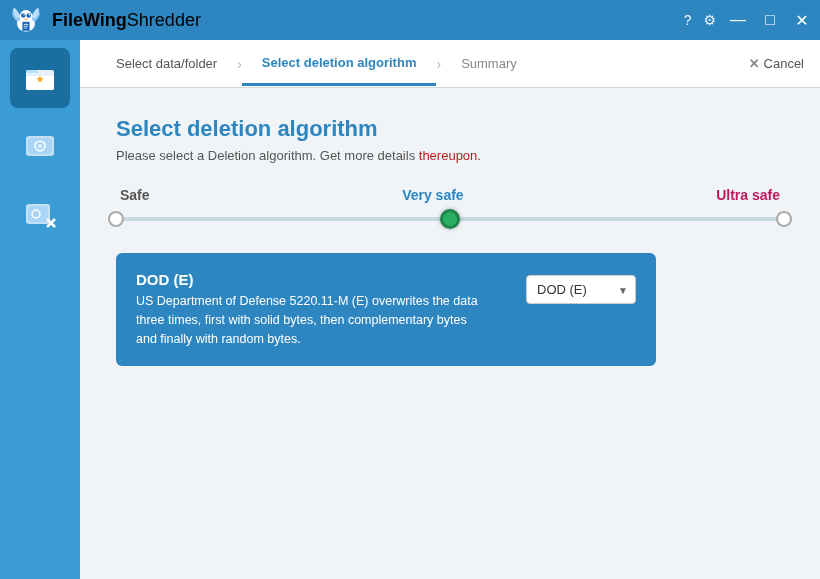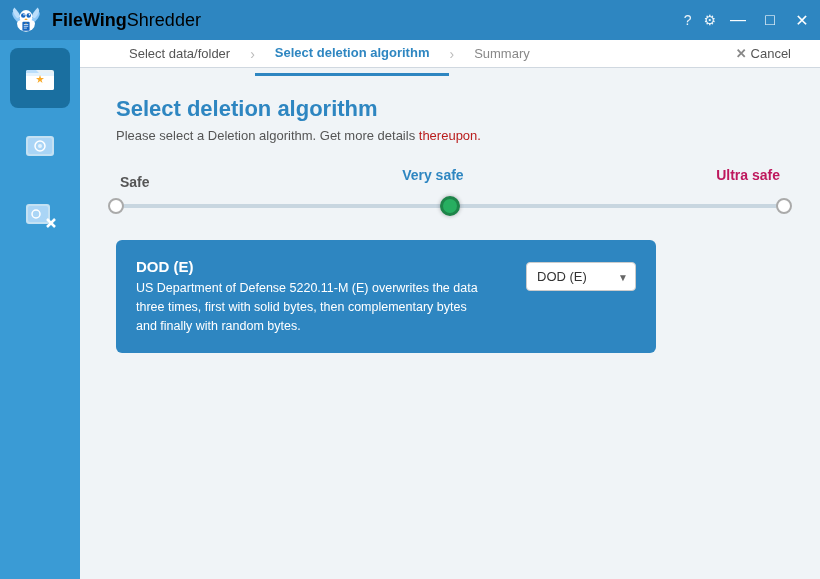--- a/index.html
+++ b/index.html
@@ -99,22 +99,22 @@
       display: flex;
       flex-direction: column;
     }
 
     
     .step-bar {
       background: white;
       border-bottom: 1px solid #d0d8e0;
       display: flex;
       align-items: center;
-      height: 28px;
-      padding: 0 29px;
+      height: 48px;
+      padding: 0 16px;
     }
     .step-item {
       padding: 0 20px;
       height: 44px;
       display: flex;
       align-items: center;
       font-size: 13px;
       color: #888;
       cursor: pointer;
       position: relative;
@@ -175,21 +175,21 @@
     .slider-labels {
       display: flex;
       justify-content: space-between;
       margin-bottom: 6px;
       padding: 0 4px;
     }
     .slider-label {
       font-size: 14px;
       font-weight: 600;
     }
-    .slider-label.safe { color: #555; margin-top: 7px; }
+    .slider-label.safe { color: #555; }
     .slider-label.very-safe { color: #2e86c1; }
     .slider-label.ultra-safe { color: #be185d; }
 
     .slider-track-wrapper {
       position: relative;
       height: 20px;
       display: flex;
       align-items: center;
     }
     .slider-track {

